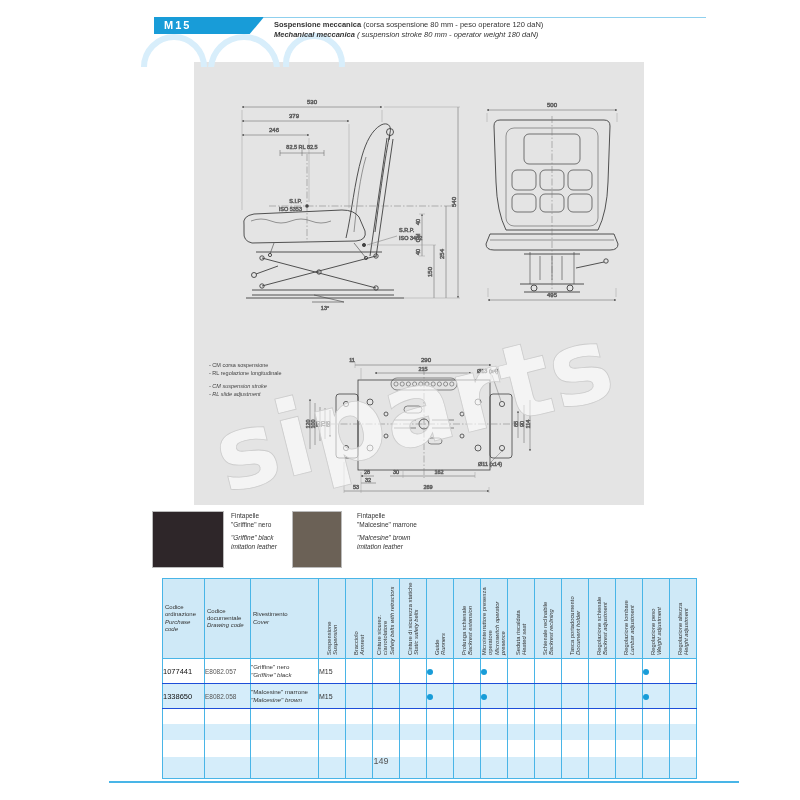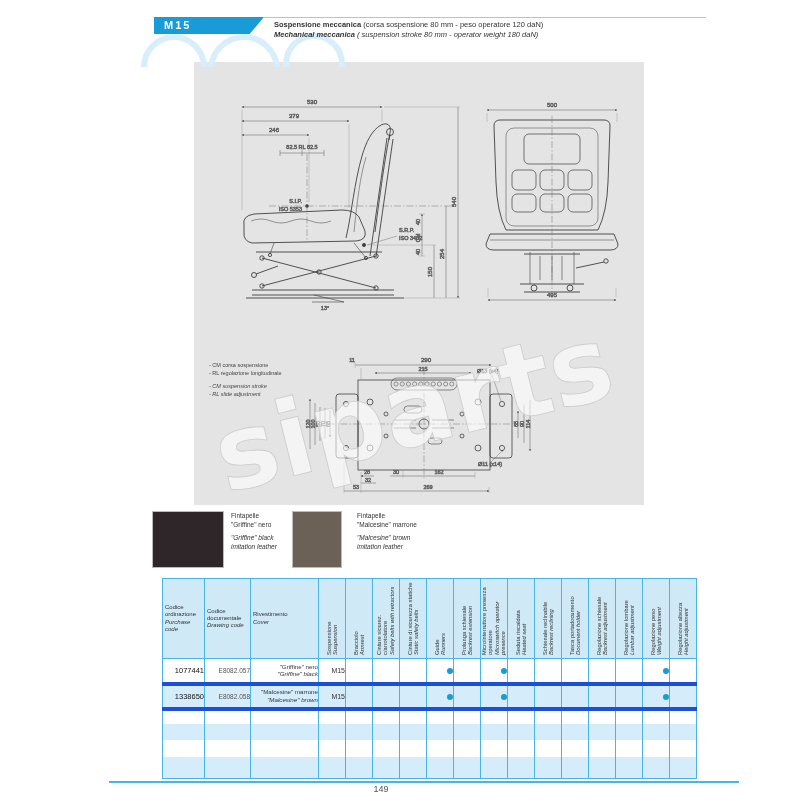--- a/index.html
+++ b/index.html
@@ -35,33 +35,33 @@
   #spec-table th,#spec-table td{border-right:1px solid var(--line,#49B5E7);padding:0;vertical-align:middle;
     font-weight:normal;overflow:hidden;}
   tr.hdr{height:80px;background:var(--headerbg,#CFE9F7);}
   tr.hdr th{vertical-align:bottom;border-bottom:1px solid var(--line,#49B5E7);}
   tr.hdr th.hz{vertical-align:middle;}
   .hh{font-size:6px;line-height:1.2;text-align:left;padding:2px 2px;color:#333;}
   .hh .en,.vh .en{font-style:italic;}
   .vh{writing-mode:vertical-rl;transform:rotate(180deg);font-size:5.8px;line-height:1.12;height:74px;
       margin:0 auto 2px auto;text-align:left;color:#333;}
   tr.dr{height:25px;}
-  tr.dr td{border-bottom:4px solid #1d4ed8;text-align:right;}
+  tr.dr td{border-bottom:1px solid #1d4ed8;text-align:left;}
   .bw{background:#fff;} .bb{background:var(--rowalt,#D5EDFA);}
   td.pcode{font-weight:bold;font-size:7.5px;color:#111;}
   td.dcode{font-size:6.5px;color:#555;}
   .cov{font-size:6.2px;line-height:1.25;color:#333;}
   .cov .en{font-style:italic;}
   td.susp{font-size:7px;color:#333;}
   .dot{display:inline-block;width:6px;height:6px;border-radius:50%;background:var(--accent,#189CD8);vertical-align:middle;}
   tr.e1{height:15px;} tr.e2{height:16px;} tr.e3{height:17px;} tr.e4{height:22px;}
 
   
   #footer-line{position:absolute;left:85px;top:781px;width:630px;height:1.5px;background:var(--line,#49B5E7);}
-  #page-number{position:absolute;left:0;top:784px;width:714px;text-align:center;font-size:9px;color:#555;}
+  #page-number{position:absolute;left:0;top:756px;width:714px;text-align:center;font-size:9px;color:#555;}
 </style>
 </head>
 <body>
 
 <div id="page">
 
   <svg id="decor-arcs" width="260" height="45" viewBox="0 0 260 45">
     <g fill="none" stroke="#d8eefb" stroke-width="6">
       <circle cx="55" cy="45" r="30"></circle>
         <circle cx="125" cy="48" r="33"></circle>

